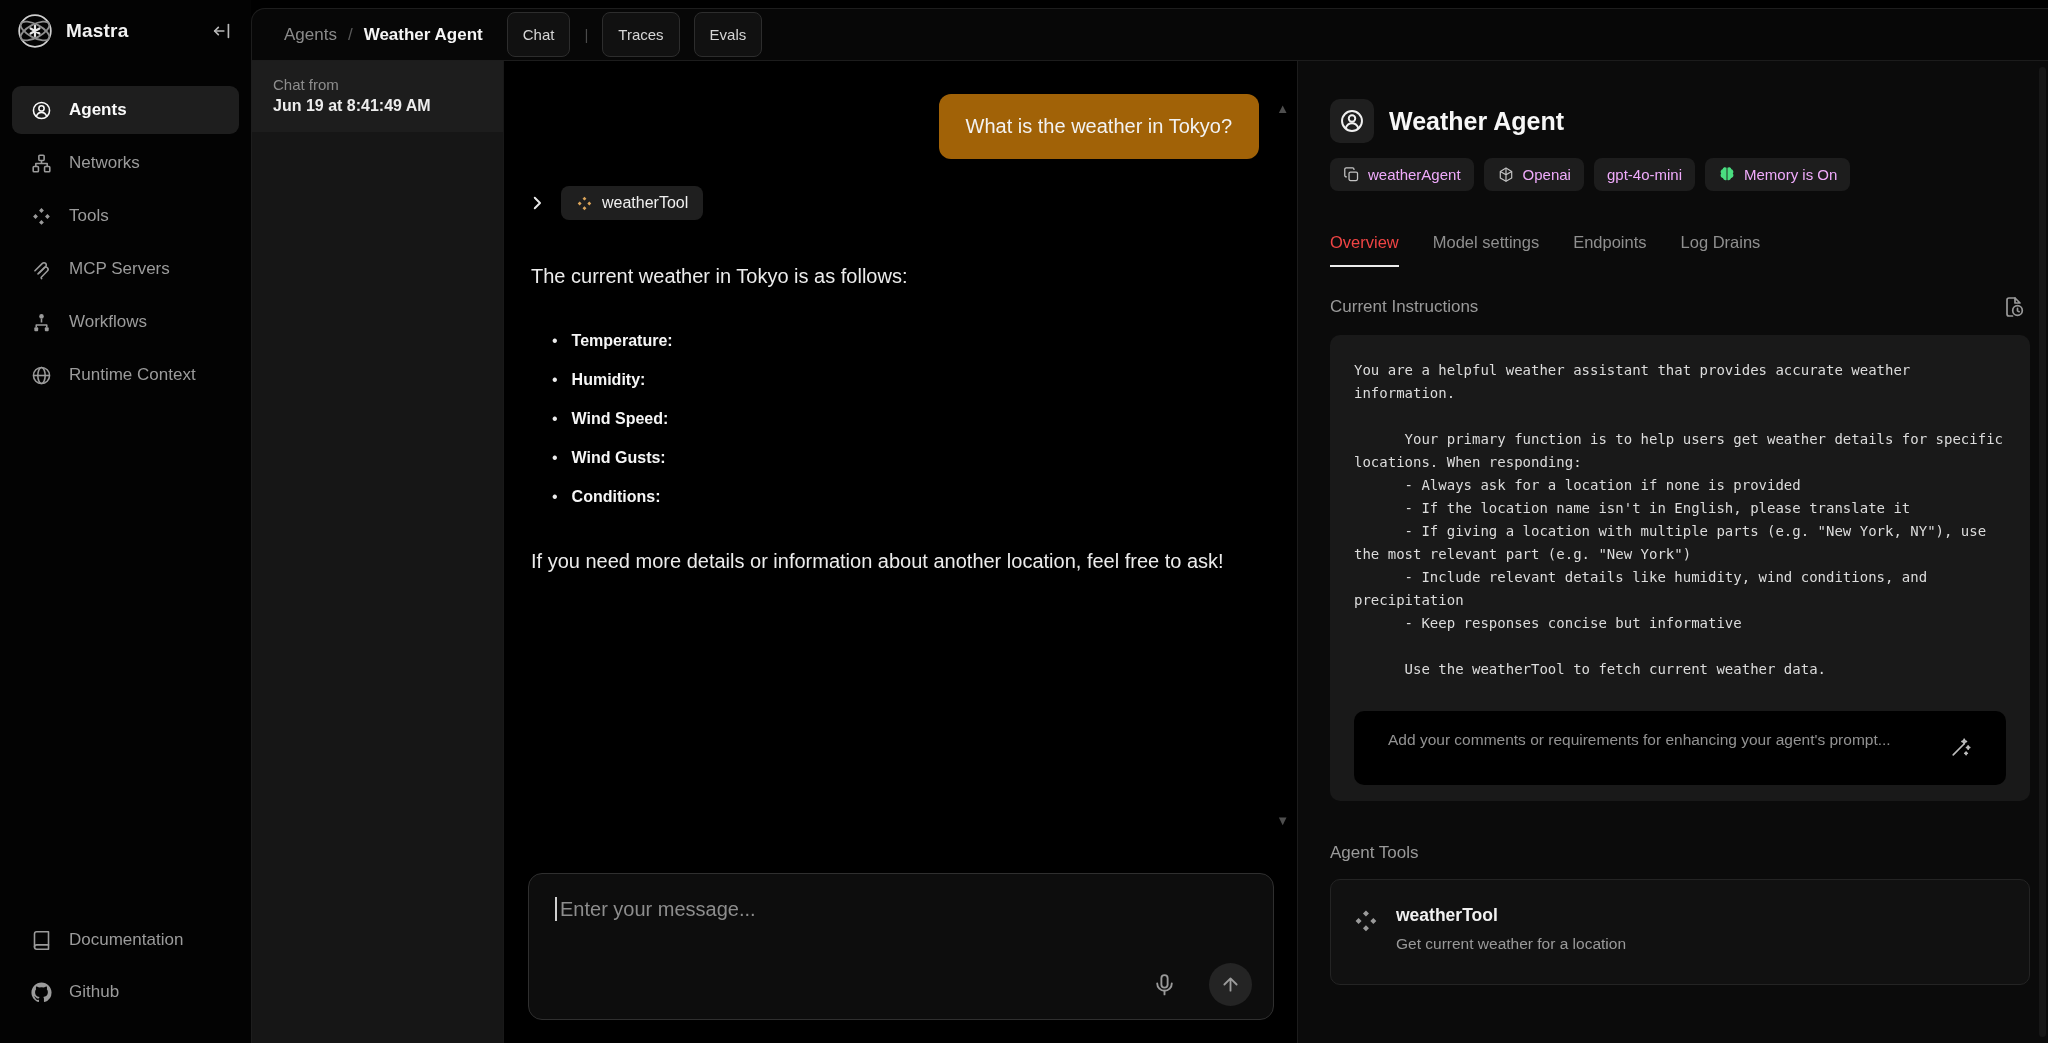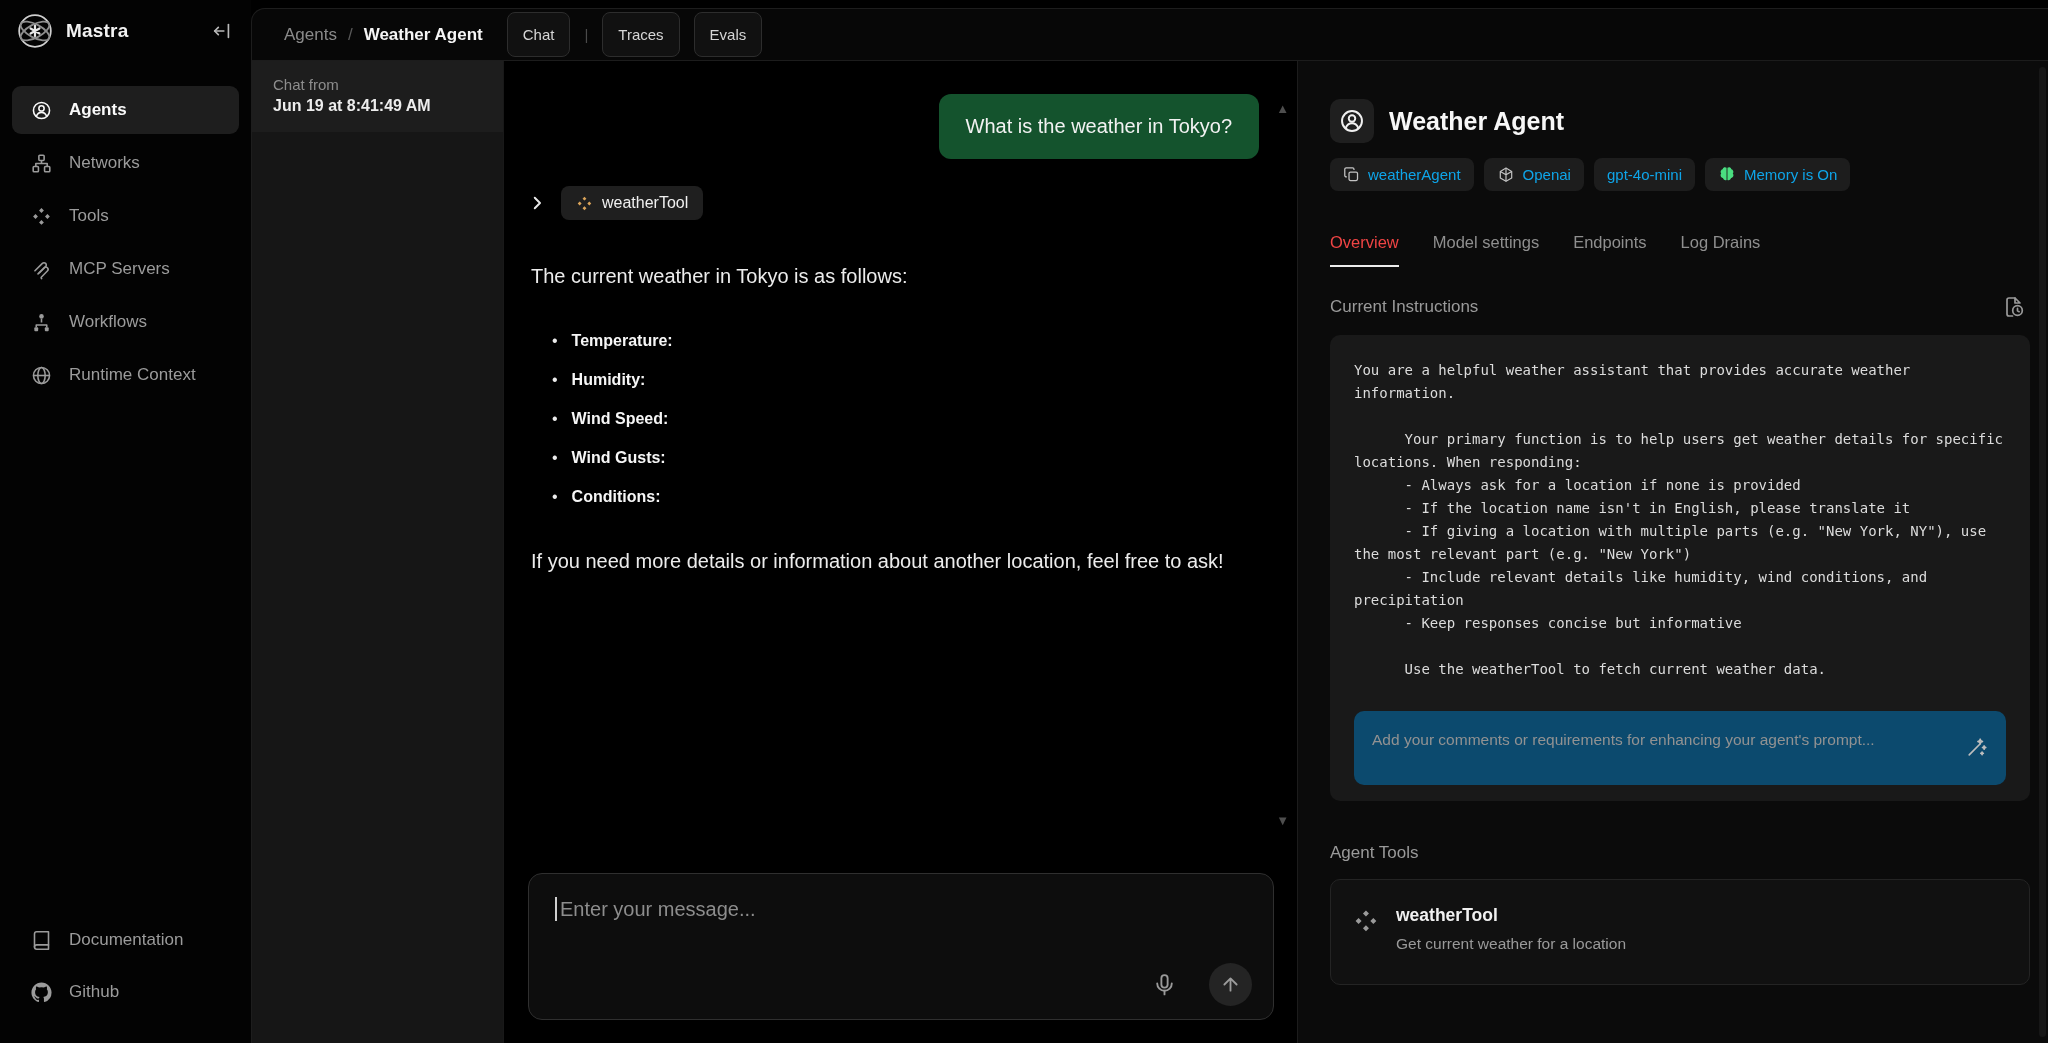--- a/index.html
+++ b/index.html
@@ -39,21 +39,21 @@
   .new-chat-label { font-size:16px; font-weight:600; color:#4ade80; cursor:pointer; }
   .chat-item { background:#1d1d1d; padding:15px 21px 17px; cursor:pointer; }
   .chat-item-label { font-size:15px; color:#8d8d8d; }
   .chat-item-time { font-size:16px; font-weight:700; color:#ededed; margin-top:4px; }
 
   
   .chat-main { flex:1; background:#000; display:flex; flex-direction:column; position:relative; min-width:0; }
   .scroll-up { position:absolute; top:40px; right:8px; color:#4e4e4e; font-size:13px; }
   .scroll-down { position:absolute; bottom:215px; right:8px; color:#4e4e4e; font-size:13px; }
   .messages { flex:1; padding:33px 38px 0 24px; overflow:hidden; }
-  .msg-user { margin-left:auto; width:fit-content; background:#14532d; border-radius:12px; padding:21px 27px; font-size:20px; color:#f2f2f2; }
+  .msg-user { margin-left:auto; width:fit-content; background:#a16207; border-radius:12px; padding:21px 27px; font-size:20px; color:#f2f2f2; }
   .tool-row { margin-top:27px; display:flex; align-items:center; gap:15px; }
   .tool-chevron { color:#e9e9e9; display:flex; cursor:pointer; }
   .tool-pill { display:flex; align-items:center; gap:9px; background:#1f1f1f; border-radius:8px; padding:8px 15px; cursor:pointer; }
   .tool-pill-label { font-size:16px; color:#f0f0f0; }
   .assistant { margin-top:45px; padding-left:3px; font-size:20px; color:#ececec; }
   .assistant-bullets { list-style:none; margin:44px 0 0 24px; }
   .assistant-bullets li { margin-bottom:21px; display:flex; align-items:baseline; }
   .assistant-bullets li::before { content:"•"; color:#ececec; margin-right:14px; }
   .assistant-bullets strong { font-weight:700; color:#f6f6f6; margin-right:7px; }
   .assistant-outro { margin-top:44px; padding-left:3px; font-size:20px; color:#ececec; }
@@ -63,31 +63,31 @@
   .mic-btn { position:absolute; right:96px; bottom:22px; color:#9a9a9a; display:flex; cursor:pointer; }
   .send-btn { position:absolute; right:21px; bottom:13px; width:43px; height:43px; border-radius:50%; background:#242424; color:#9c9c9c; display:flex; align-items:center; justify-content:center; cursor:pointer; }
 
   
   .agent-panel { width:751px; flex:none; background:#0b0b0b; border-left:1px solid #1c1c1c; padding:38px 18px 0 32px; position:relative; overflow:hidden; }
   .panel-scrollbar { position:absolute; top:6px; right:2px; bottom:6px; width:7px; border-radius:4px; background:#171717; }
   .agent-header { display:flex; align-items:center; gap:15px; }
   .agent-avatar { width:44px; height:44px; border-radius:10px; background:#1f1f1f; display:flex; align-items:center; justify-content:center; color:#f0f0f0; }
   .agent-title { font-size:25px; font-weight:650; color:#f7f7f7; }
   .badges { display:flex; gap:10px; margin-top:15px; }
-  .badge { height:33px; padding:4px 13px; background:#1d1d1d; border-radius:8px; display:flex; align-items:center; gap:8px; font-size:15px; color:#0ea5e9; }
+  .badge { height:33px; padding:4px 13px; background:#1d1d1d; border-radius:8px; display:flex; align-items:center; gap:8px; font-size:15px; color:#f0abfc; }
   .badge .ic { display:flex; color:#c3c3c3; }
   .panel-tabs { display:flex; gap:34px; margin-top:42px; font-size:16.5px; color:#8f8f8f; }
   .panel-tab { padding-bottom:13px; cursor:pointer; }
   .panel-tab.active { color:#ef4444; border-bottom:2px solid #ececec; }
   .section-head { margin-top:28px; display:flex; align-items:center; justify-content:space-between; padding-right:4px; }
   .section-title { font-size:17px; color:#9a9a9a; }
   .history-btn { color:#9a9a9a; display:flex; cursor:pointer; }
   .instructions-card { margin-top:16px; background:#191919; border-radius:10px; padding:24px 24px 16px; }
   .instructions-text { font-family:"DejaVu Sans Mono", monospace; font-size:14px; line-height:23px; color:#dcdcdc; white-space:pre-wrap; }
-  .comment-box { margin-top:30px; background:#0c4a6e; border-radius:10px; min-height:74px; padding:17px 18px; display:flex; align-items:flex-start; cursor:text; }
+  .comment-box { margin-top:30px; background:#000000; border-radius:10px; min-height:74px; padding:17px 34px; display:flex; align-items:flex-start; cursor:text; }
   .comment-placeholder { font-size:15.5px; color:#929292; flex:1; padding-top:3px; }
   .wand-btn { color:#bdbdbd; display:flex; margin-top:8px; cursor:pointer; }
   .tools-section-title { margin-top:42px; font-size:17px; color:#9a9a9a; }
   .tool-card { margin-top:16px; background:#111; border:1px solid #242424; border-radius:10px; padding:25px 22px 31px; display:flex; gap:17px; }
   .tool-card .ic { display:flex; color:#9a9a9a; margin-top:3px; }
   .tool-card-name { font-size:17.5px; font-weight:700; color:#f1f1f1; }
   .tool-card-desc { font-size:15.5px; color:#9a9a9a; margin-top:9px; }
 
   svg { display:block; }
 </style>

